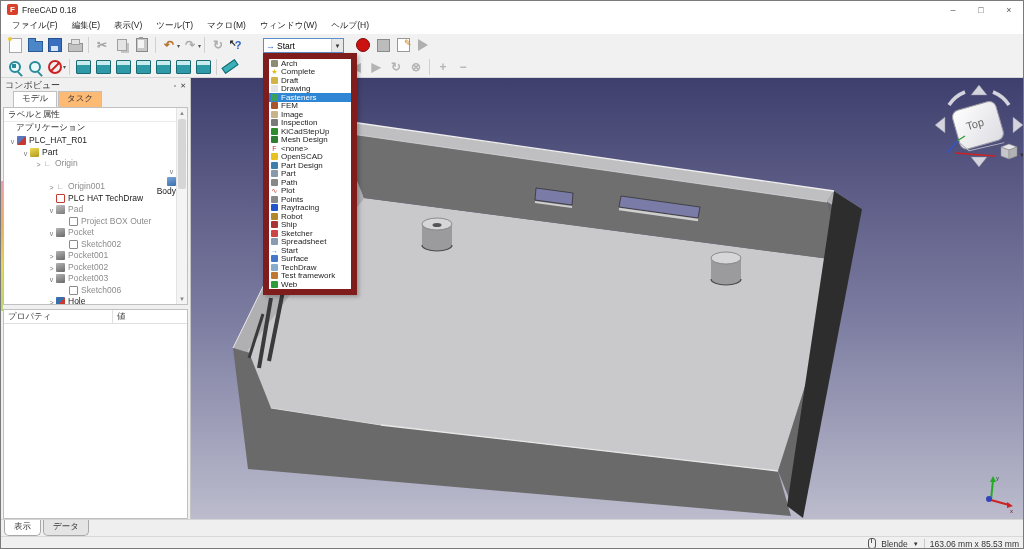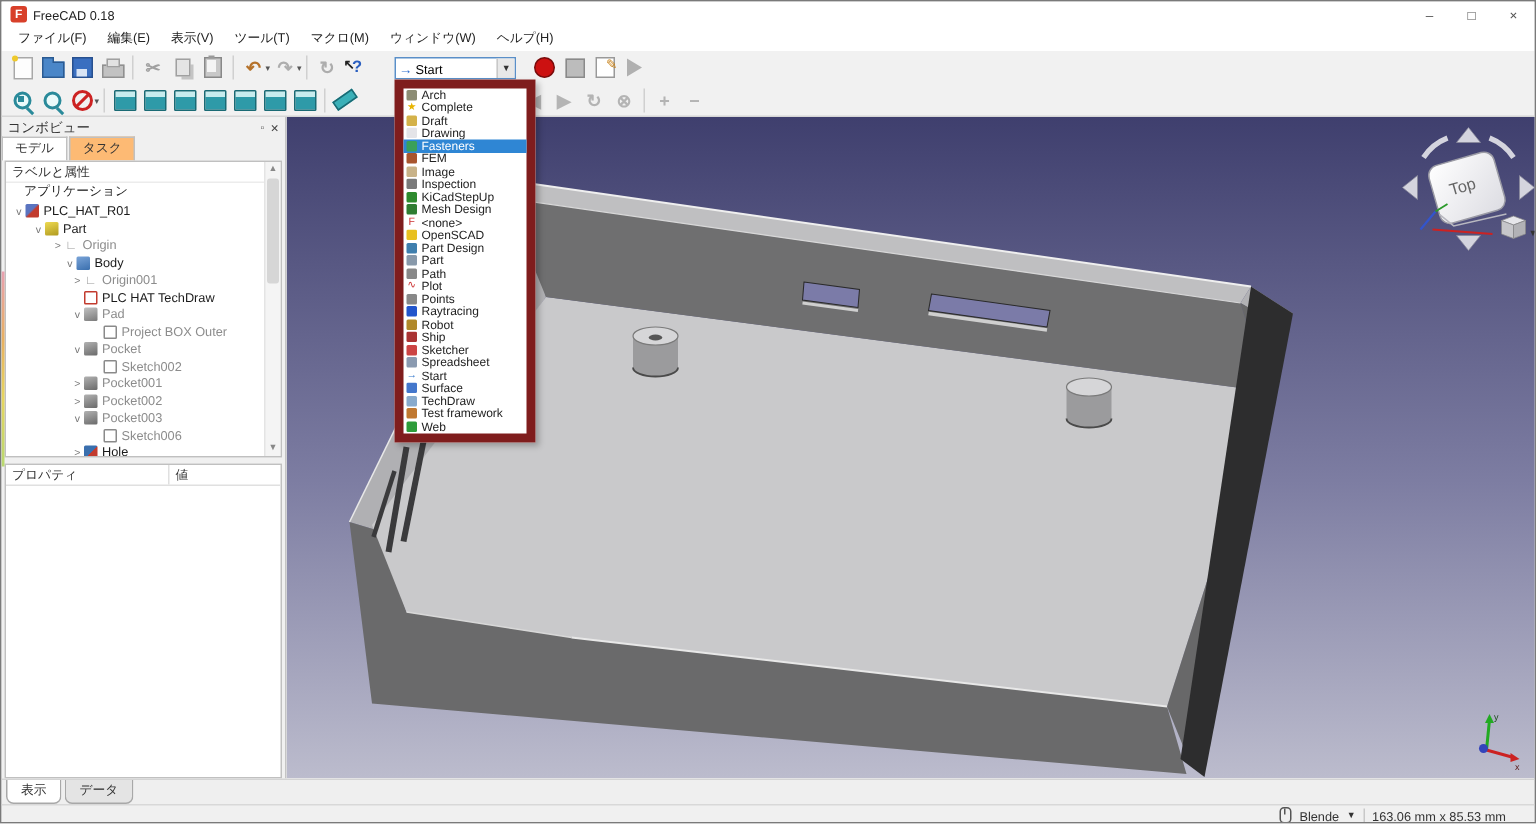--- a/index.html
+++ b/index.html
@@ -52,21 +52,21 @@
   .wbcombo .wbarrow{color:#2f6fd0;font-weight:bold;font-size:9px;margin:0 2px;}
   .wbcombo .ccaret{margin-left:auto;width:11px;height:100%;background:#e8e8e8;border-left:1px solid #c8c8c8;display:flex;align-items:center;justify-content:center;font-size:6px;color:#333;}
   .wbdrop{position:absolute;left:262px;top:52px;width:82px;background:#fff;border:6px solid #7f1d1d;box-shadow:2px 2px 4px rgba(0,0,0,.25);z-index:50;}
   .wb-row{display:flex;align-items:center;height:8.5px;font-size:8px;color:#222;padding-left:2px;white-space:nowrap;overflow:hidden;}
   .wb-row.sel{background:#2f86d4;color:#fff;}
   .wb-ico{display:inline-block;width:7px;height:7px;margin-right:3px;border-radius:1px;flex:0 0 7px;font-size:7px;line-height:7px;text-align:center;}
   
   .leftpanel{position:absolute;left:0;top:77px;width:190px;height:441px;background:#f0f0f0;border-right:1px solid #c4c4c4;box-sizing:border-box;display:flex;flex-direction:column;}
   .lp-title{height:13px;display:flex;align-items:center;font-size:9px;color:#333;padding:1px 4px 0;}
   .lp-title .lp-btns{margin-left:auto;display:flex;gap:4px;font-size:7px;color:#444;}
-  .lp-tabs{height:15px;display:flex;align-items:flex-end;padding-left:0;gap:1px;}
+  .lp-tabs{height:15px;display:flex;align-items:flex-end;padding-left:12px;gap:1px;}
   .lp-tab{font-size:8.5px;padding:1px 8px 2px;border:1px solid #c0c0c0;border-bottom:none;background:#fdba74;color:#333;}
   .lp-tab.active{background:#fff;}
   .tree-wrap{position:relative;margin:0 2px;height:196px;background:#fff;border:1px solid #c0c0c0;overflow:hidden;}
   .tree-header{height:13px;line-height:13px;font-size:8.5px;color:#333;padding-left:4px;border-bottom:1px solid #ececec;}
   .tree-rows{padding-right:11px;}
   .tree-row{display:flex;align-items:flex-end;height:11.5px;font-size:8.5px;color:#1a1a1a;white-space:nowrap;}
   .tree-row .exp{width:9px;text-align:center;font-size:7px;color:#777;flex:0 0 9px;}
   .tree-row .tlabel{margin-left:3px;}
   .tree-row .tlabel.muted{color:#8c8c8c;}
   .ti{display:inline-block;width:9px;height:9px;border-radius:1px;flex:0 0 9px;font-size:8px;line-height:9px;text-align:center;}
@@ -100,21 +100,21 @@
   .btab.active{background:#fff;}
   .mtabs{display:flex;align-items:stretch;padding-top:1px;}
   .mtab{display:flex;align-items:center;font-size:8px;color:#333;padding:0 6px;gap:3px;}
   .mtab.active{background:#fff;border:1px solid #b8b8b8;border-bottom:none;border-radius:2px 2px 0 0;}
   .mlogo{width:9px;height:9px;background:#d8402a;border-radius:1px;color:#fff;font-weight:bold;font-size:7px;line-height:9px;text-align:center;}
   .mclose{width:9px;height:9px;font-size:6px;line-height:9px;text-align:center;border-radius:1px;}
   .mclose.gray{background:#dcdcdc;color:#666;border:1px solid #bbb;box-sizing:border-box;}
   .mclose.red{background:#d14836;color:#fff;}
   
   .statusbar{position:absolute;left:0;top:535px;width:100%;height:14px;background:#f0f0f0;border-top:1px solid #d8d8d8;box-sizing:border-box;display:flex;align-items:center;font-size:8.5px;color:#333;}
-  .sb-right{margin-left:auto;display:flex;align-items:center;gap:5px;padding-right:19px;}
+  .sb-right{margin-left:auto;display:flex;align-items:center;gap:5px;padding-right:4px;}
   .mouse-ico{width:6px;height:9px;border:1px solid #555;border-radius:3px;position:relative;}
   .mouse-ico::after{content:"";position:absolute;left:2px;top:0;width:1px;height:4px;background:#555;}
   .sb-div{width:1px;height:10px;background:#c8c8c8;}
   .dd-caret{font-size:6px;color:#333;}
 </style>
 </head>
 <body>
 
 <div id="app">
 
@@ -403,21 +403,21 @@
           <div class="tree-row" style="padding-left: 17px;">
             <span class="exp">v</span>
             <span class="ti ti-part-yellow"></span>
             <span class="tlabel">Part</span>
           </div>
           <div class="tree-row" style="padding-left: 30px;">
             <span class="exp">&gt;</span>
             <span class="ti ti-origin-axis">∟</span>
             <span class="tlabel muted">Origin</span>
           </div>
-          <div class="tree-row" style="padding-left: 38px;">
+          <div class="tree-row" style="padding-left: 38px; flex-direction: column;">
             <span class="exp">v</span>
             <span class="ti ti-body-blue"></span>
             <span class="tlabel">Body</span>
           </div>
           <div class="tree-row" style="padding-left: 43px;">
             <span class="exp">&gt;</span>
             <span class="ti ti-origin-axis">∟</span>
             <span class="tlabel muted">Origin001</span>
           </div>
           <div class="tree-row" style="padding-left: 43px;">

